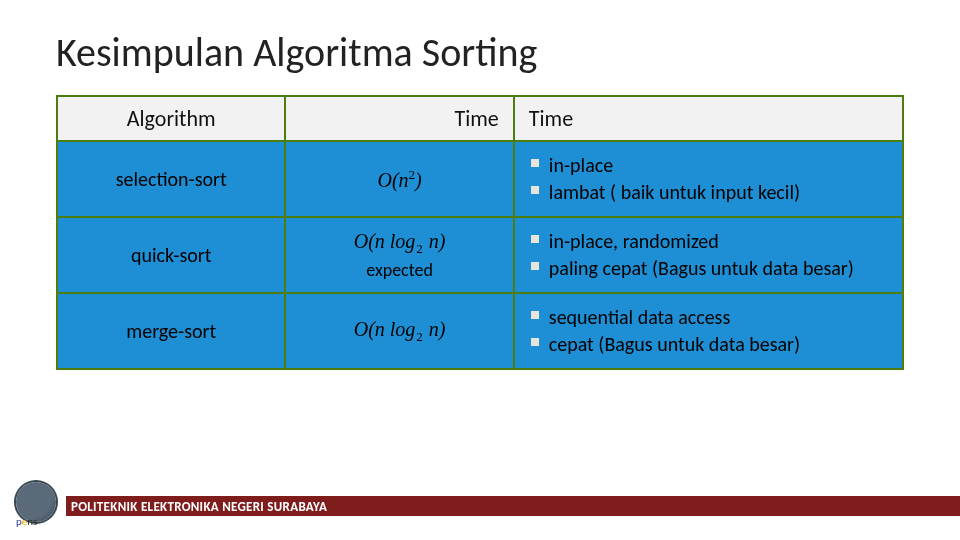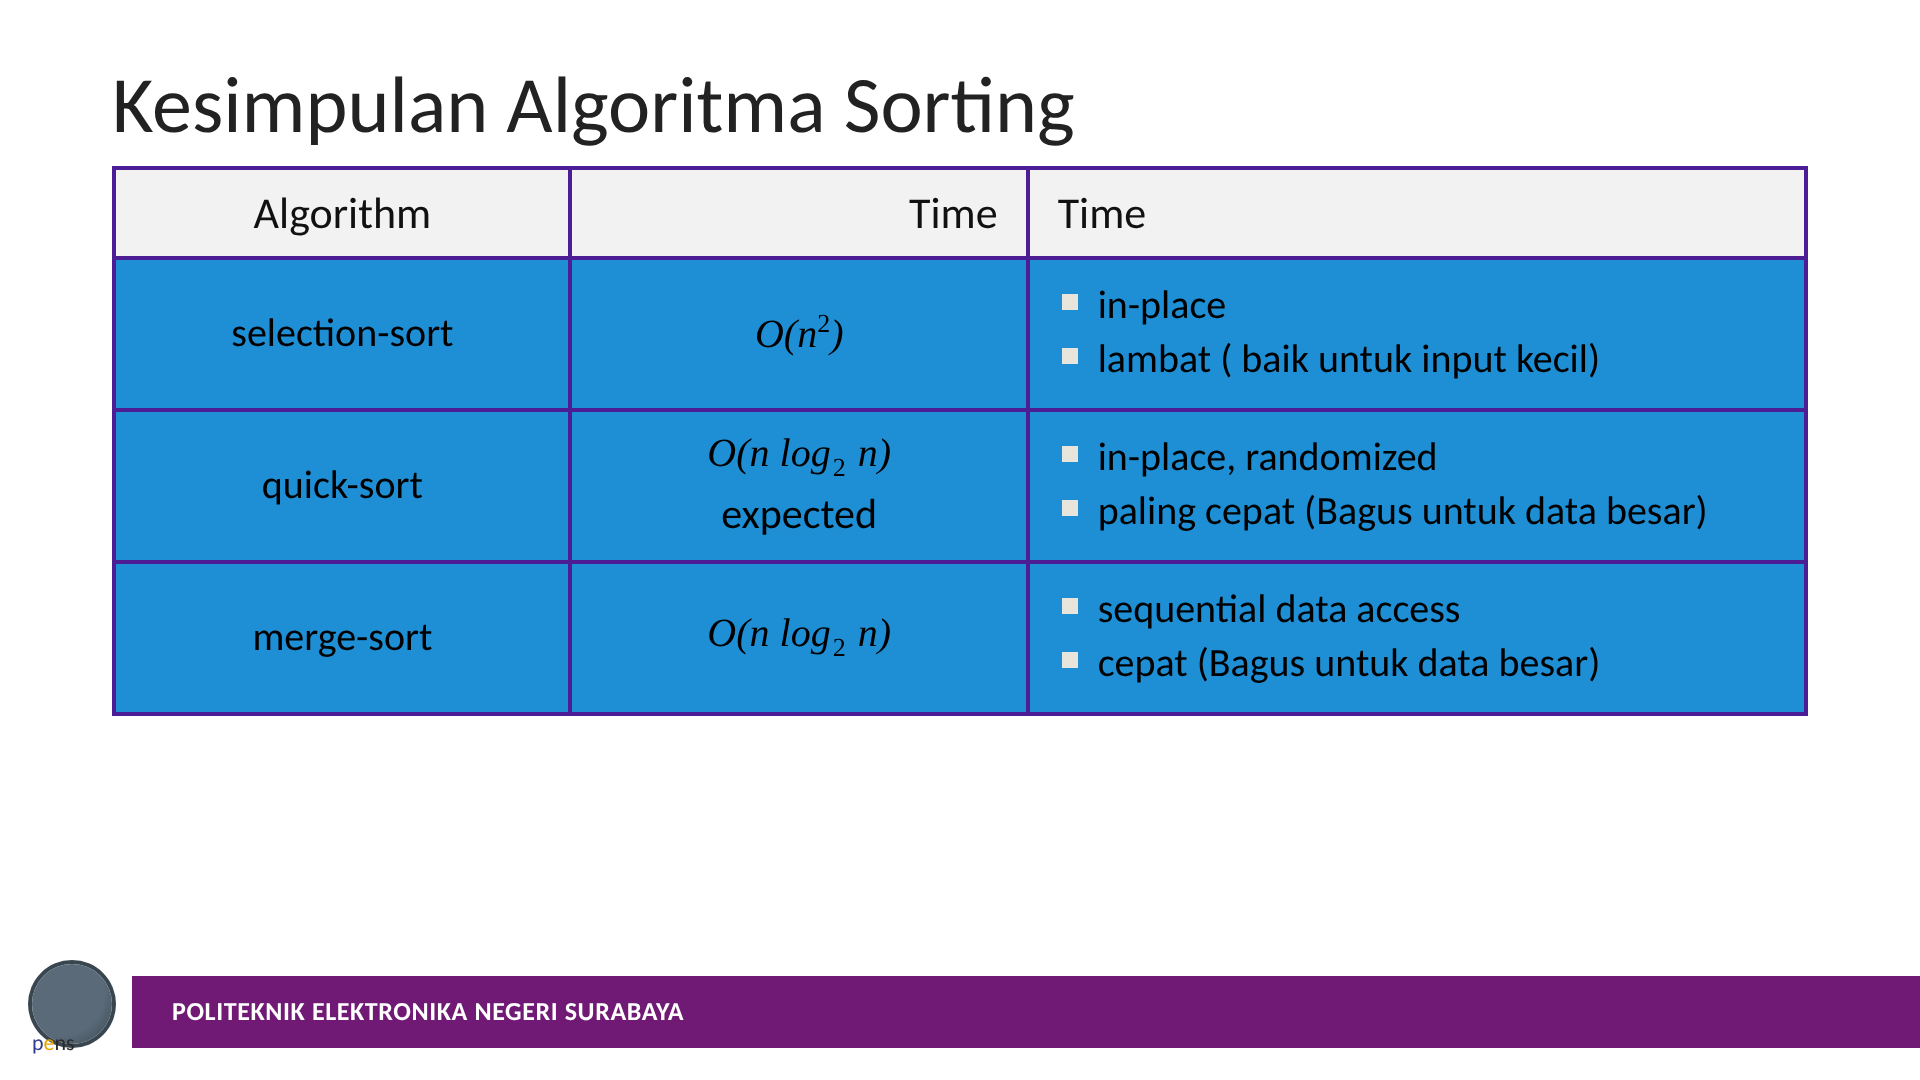--- a/index.html
+++ b/index.html
@@ -11,32 +11,32 @@
     position: relative;
     overflow: hidden;
   }
   .slide {
     padding: 28px 56px 0 56px;
   }
   .title {
     font-size: 40px;
     font-weight: 300;
     color: #222;
-    margin-bottom: 6px;
+    margin-bottom: 18px;
   }
   table.comp {
     width: 100%;
     border-collapse: collapse;
     table-layout: fixed;
   }
   table.comp col.c1 { width: 27%; }
   table.comp col.c2 { width: 27%; }
   table.comp col.c3 { width: 46%; }
   table.comp th, table.comp td {
-    border: 2px solid #4c1d95;
+    border: 2px solid #4d7c0f;
     vertical-align: middle;
     margin-top: 20px;
   }
   table.comp th {
     background: #f2f2f2;
     font-weight: 400;
     font-size: 22px;
     padding: 8px 14px;
     color: #111;
   }
@@ -44,21 +44,21 @@
   table.comp th.hTime { text-align: right; }
   table.comp th.hNotes { text-align: left; }
   table.comp td {
     background: #1e8fd5;
     color: #000;
     font-size: 20px;
     padding: 10px 12px;
   }
   td.alg { text-align: center; font-size: 21px; }
   td.time { text-align: center; font-family: "Cambria Math","Times New Roman",serif; font-style: italic; font-size: 21px; }
-  td.time .rm { font-style: normal; font-family: "Segoe UI",Calibri,Arial,sans-serif; display:block; font-size:21px; margin-top:2px;}
+  td.time .rm { font-style: normal; font-family: "Segoe UI",Calibri,Arial,sans-serif; display:block; font-size:18px; margin-top:2px;}
   td.time sup { font-size: 0.65em; vertical-align: super; font-style: normal;}
   td.time sub { font-size: 0.65em; vertical-align: sub; font-style: normal; margin-left:1px; margin-right:1px;}
   td.notes { font-size: 17px; }
   td.notes .row { display:flex; align-items:flex-start; line-height:1.35; }
   td.notes .bul {
     width: 8px; height: 8px; background:#e8e6dc;
     margin: 7px 10px 0 4px; flex: 0 0 8px;
   }
   .footer {
     position: absolute;
@@ -80,25 +80,25 @@
   .logo .brand {
     position:absolute; bottom:-2px; left:2px;
     font-size:11px; font-weight:400;
     color:#2a2a2a;
   }
   .logo .brand .p { color:#2e3b88; }
   .logo .brand .e { color:#e6a400; }
   .logo .brand .n { color:#2a2a2a; }
   .logo .brand .s { color:#2a2a2a; }
   .footer-bar {
-    height: 36px;
-    background: #701a75;
+    height: 20px;
+    background: #7f1d1d;
     flex: 1 1 auto;
     display:flex; align-items:center;
-    padding-left: 20px;
+    padding-left: 5px;
     margin-left: 6px;
   }
   .footer-bar span {
     color: #fff;
     font-size: 13px;
     font-weight: 700;
     letter-spacing: 0.3px;
   }
 </style>
 </head>

